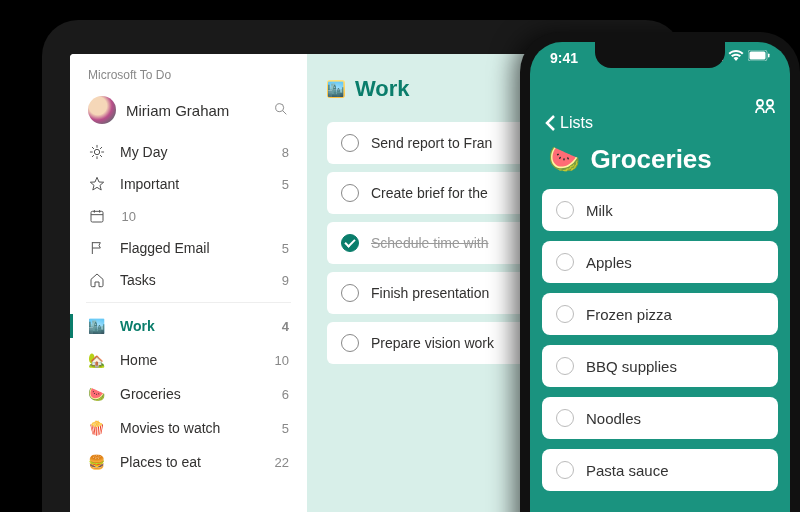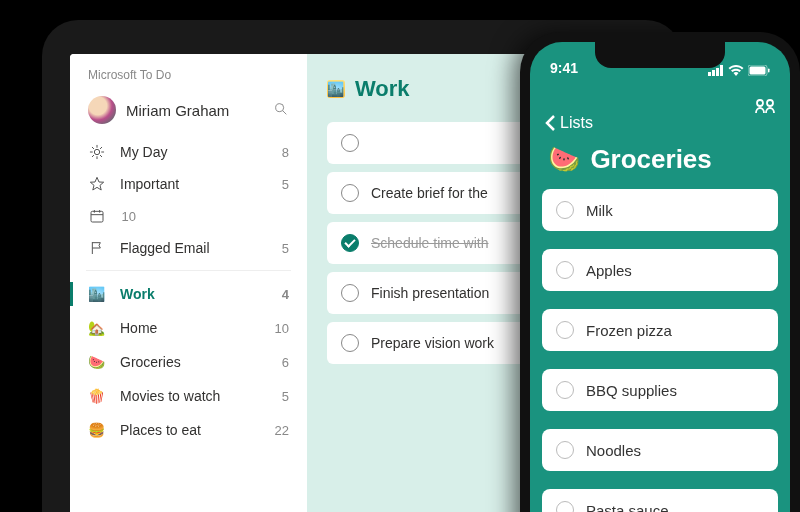--- a/index.html
+++ b/index.html
@@ -119,21 +119,21 @@
     border-radius: 32px;
     overflow: hidden;
     position: relative;
   }
   .notch {
     position: absolute; top: 0; left: 50%; transform: translateX(-50%);
     width: 130px; height: 26px; background: #111;
     border-radius: 0 0 16px 16px; z-index: 5;
   }
   .statusbar {
-    display: flex; justify-content: space-between; align-items: flex-end;
+    display: flex; justify-content: space-between; align-items: flex-start;
     padding: 8px 20px 0; height: 34px;
     color: #fff; font-size: 14px; font-weight: 600;
   }
   .status-icons { display: flex; gap: 4px; align-items: center; }
   .status-icons svg { fill: #fff; }
 
   .navbar {
     display: flex; align-items: center; justify-content: space-between;
     padding: 6px 14px 8px; color: #fff;
   }
@@ -142,21 +142,21 @@
   .share svg { stroke: #fff; fill: none; }
 
   .phone-title {
     display: flex; align-items: center; gap: 10px;
     padding: 4px 18px 14px;
     font-size: 26px; font-weight: 700; color: #fff;
   }
   .groclist { padding: 0 12px; }
   .grocitem {
     background: #fff; border-radius: 8px;
-    padding: 12px 14px; margin-bottom: 18px;
+    padding: 12px 14px; margin-bottom: 10px;
     display: flex; align-items: center; gap: 12px;
     font-size: 15px; color: #333;
   }
   .grocitem .circle { border-color: #bbb; }
 </style>
 </head>
 <body>
 
 <div class="tablet">
   <div class="tablet-screen">
@@ -218,20 +218,29 @@
           <div class="nav-item">
             <span class="icon">
               <svg width="16" height="16" viewBox="0 0 24 24">
                 <line x1="5" y1="3" x2="5" y2="21"></line>
                 <path d="M5 4h12l-2 4 2 4H5"></path>
               </svg>
             </span>
             <span class="label">Flagged Email</span>
             <span class="count">5</span>
           </div>
+          <div class="nav-item">
+            <span class="icon">
+              <svg width="16" height="16" viewBox="0 0 24 24">
+                <path d="M3 11l9-8 9 8v9a2 2 0 0 1-2 2h-4v-7h-6v7H5a2 2 0 0 1-2-2z"></path>
+              </svg>
+            </span>
+            <span class="label">Tasks</span>
+            <span class="count">9</span>
+          </div>
         </div>
       <div class="sep"></div>
       <div id="nav-custom">
           <div class="list-item active">
             <span class="icon emoji-box">🏙️</span>
             <span class="label">Work</span>
             <span class="count">4</span>
           </div>
           <div class="list-item">
             <span class="icon emoji-box">🏡</span>
@@ -257,20 +266,21 @@
     </div>
 
     <div class="workpane">
       <div class="work-title">
         <span class="emoji-box eb-work">🏙️</span>
         <span>Work</span>
       </div>
       <div id="work-tasks">
           <div class="task">
             <span class="circle"></span>
+            <span class="t-label">Send report to Fran</span>
           </div>
           <div class="task">
             <span class="circle"></span>
             <span class="t-label">Create brief for the</span>
           </div>
           <div class="task done">
             <span class="circle"></span>
             <span class="t-label">Schedule time with</span>
           </div>
           <div class="task">

